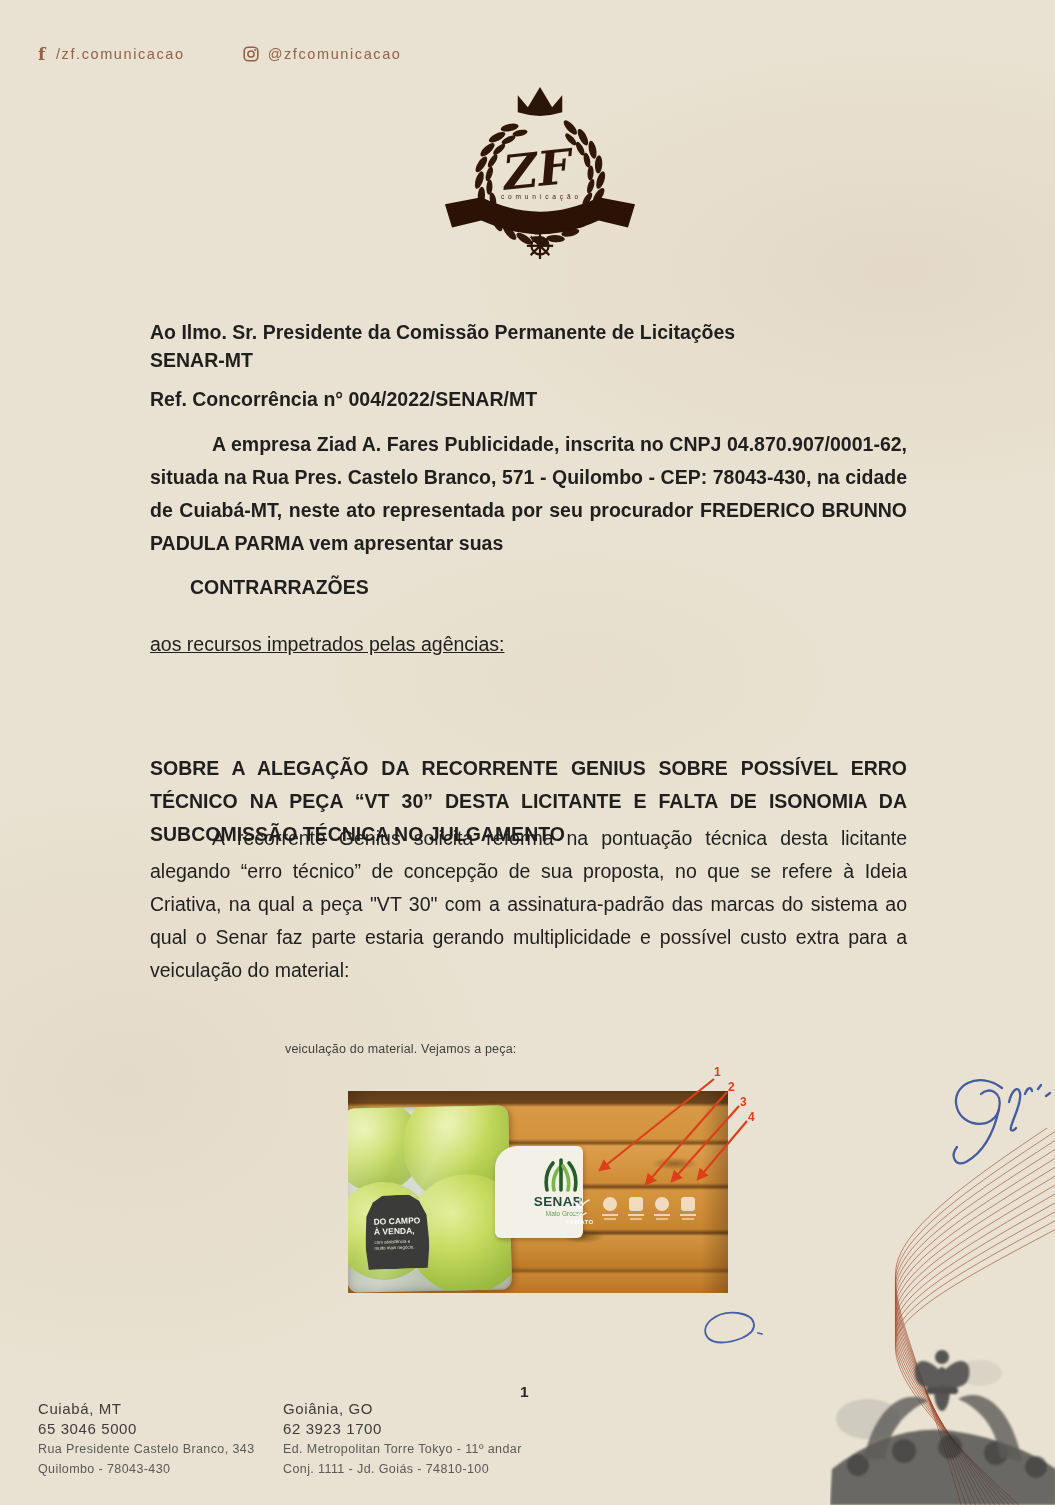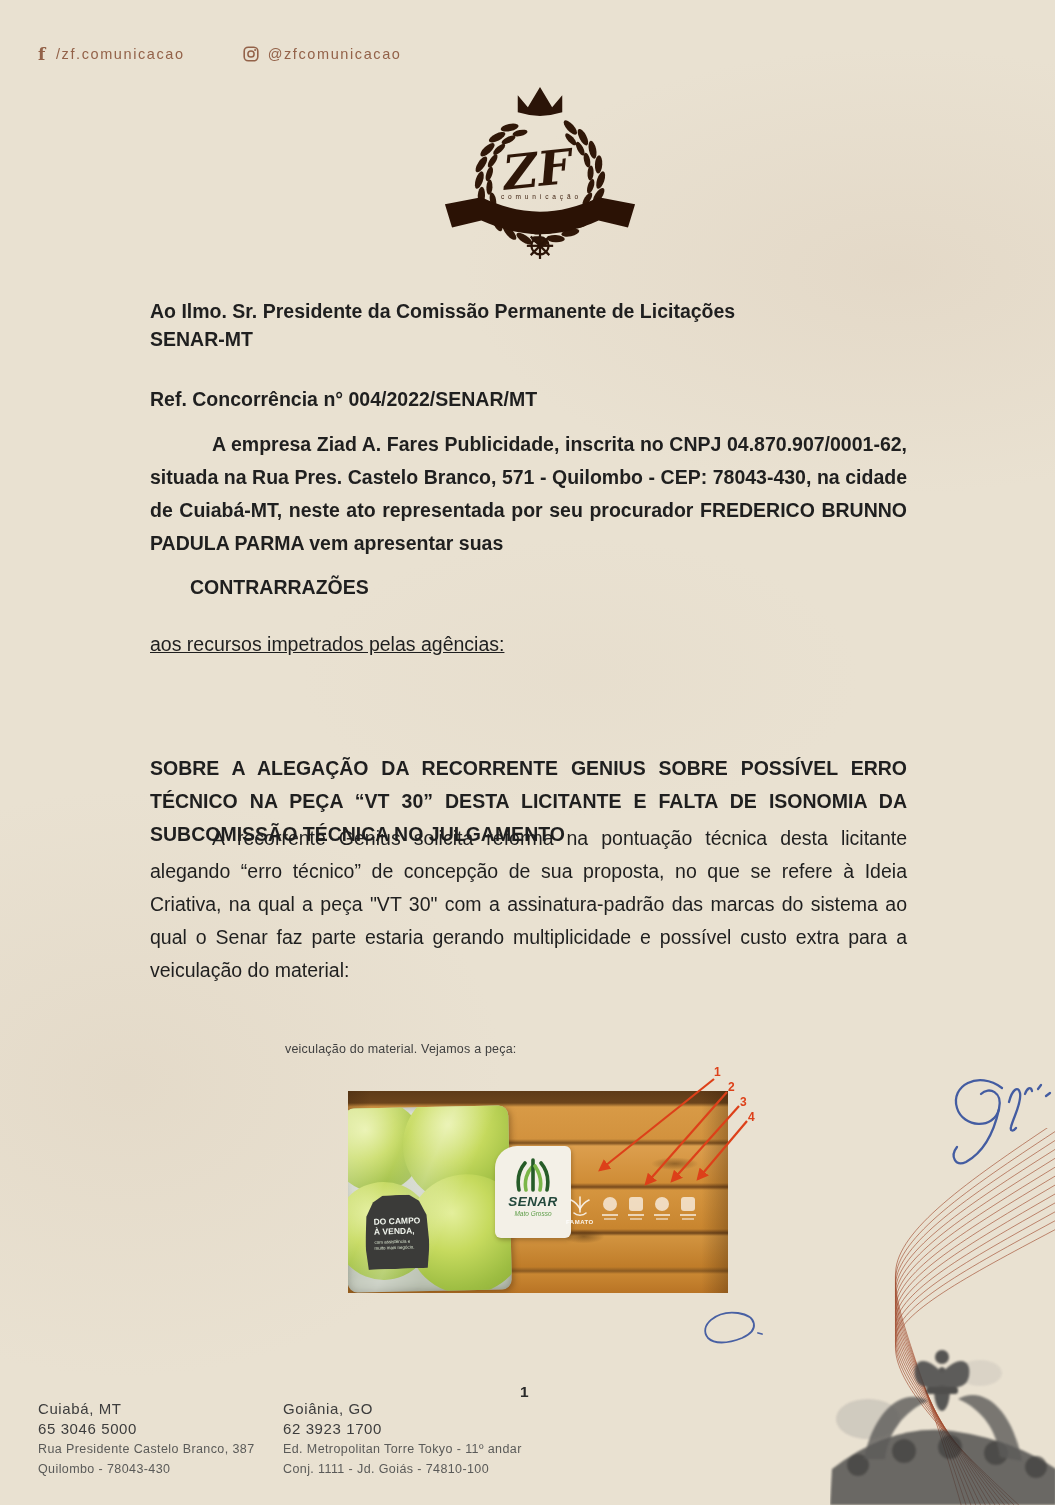--- a/index.html
+++ b/index.html
@@ -16,21 +16,21 @@
   .social{position:absolute;top:44px;left:38px;display:flex;gap:58px;align-items:center;color:#936249;}
   .social .item{display:flex;gap:9px;align-items:center;font-size:14.5px;letter-spacing:1.6px;}
   .fb-glyph{font-family:"DejaVu Serif",serif;font-weight:bold;font-size:17px;}
   
   .logo-wrap{position:absolute;left:425px;top:82px;width:230px;height:180px;}
   .logo-wrap svg{display:block;}
   
   .txt{position:absolute;left:150px;width:757px;font-size:19.5px;color:#1f1f1f;}
   .just{text-align:justify;line-height:33px;}
   .indent{text-indent:62px;}
-  .recipient{top:297px;line-height:28px;font-weight:bold;}
+  .recipient{top:318px;line-height:28px;font-weight:bold;}
   .refline{top:388px;font-weight:bold;}
   .p1{top:428px;font-weight:bold;}
   .sect{top:576px;font-weight:bold;margin-left:40px;}
   .appeals{top:633px;text-decoration:underline;}
   .agencies{top:661px;line-height:28px;}
   .heading{top:752px;font-weight:bold;}
   .p2{top:822px;}
   .caption{position:absolute;left:285px;top:1042px;font-size:12.5px;color:#3f3f3f;letter-spacing:.2px;}
   
   .exhibit{
@@ -51,23 +51,23 @@
     box-shadow:inset 0 0 10px rgba(40,40,30,.35), 2px 2px 6px rgba(60,35,10,.4);}
   .apple{position:absolute;border-radius:50%;
     background:radial-gradient(circle at 38% 32%, #e4ef9c 0%, #c6da5e 35%, #9dbd42 70%, #85a534 100%);}
   .sheen{position:absolute;inset:0;background:linear-gradient(115deg, rgba(255,255,255,.42) 0%, rgba(255,255,255,.06) 30%, rgba(255,255,255,.28) 45%, transparent 62%);}
   .tag{position:absolute;left:17px;top:104px;width:64px;height:74px;background:#3b3b39;color:#f2f6ee;
     clip-path:polygon(30% 0,70% 0,86% 9%,97% 28%,100% 68%,96% 100%,4% 100%,0 68%,3% 28%,14% 9%);
     transform:rotate(-2deg);text-align:left;padding:0;}
   .tag .big{font-weight:bold;font-size:8.5px;line-height:9.5px;margin-left:9px;}
   .tag .t1{margin-top:22px;}
   .tag .small{font-size:4.5px;line-height:5.5px;margin-left:9px;color:#d9e4cf;}
-  .badge{position:absolute;left:147px;top:55px;width:76px;height:92px;background:#f3f0e7;
+  .badge{position:absolute;left:147px;top:55px;width:88px;height:92px;background:#f3f0e7;
     border-radius:22px 6px 6px 6px;box-shadow:1px 2px 4px rgba(70,40,10,.35);
-    display:flex;flex-direction:column;align-items:center;font-style:italic;}
+    display:flex;flex-direction:column;align-items:flex-end;}
   .senar-word{font-weight:bold;font-size:13.5px;letter-spacing:.4px;color:#24493d;margin-top:2px;}
   .senar-sub{font-size:6.5px;color:#5f9e4a;margin-top:1px;}
   .plogos{position:absolute;left:218px;top:98px;width:148px;height:40px;display:flex;align-items:center;gap:7px;}
   .famato{display:flex;flex-direction:column;align-items:center;opacity:.92;}
   .famato .lbl{color:#fff;font-weight:bold;font-size:6px;letter-spacing:.5px;margin-top:1px;}
   .mini{width:19px;height:26px;position:relative;opacity:.8;}
   .mini .blob{position:absolute;left:2px;top:1px;width:14px;height:14px;border-radius:50%;background:rgba(255,255,255,.85);}
   .mini .blob.sq{border-radius:3px;}
   .mini .bar{position:absolute;left:1px;top:18px;width:16px;height:2px;background:rgba(255,255,255,.8);}
   .mini .bar2{position:absolute;left:3px;top:22px;width:12px;height:1.5px;background:rgba(255,255,255,.6);}
@@ -309,21 +309,21 @@
     </g>
     <g stroke="#2d4a9b" stroke-width="1.8" fill="none" stroke-linecap="round" opacity=".85">
       <path d="M 708 1338 C 698 1326 716 1310 738 1313 C 757 1316 760 1330 742 1338 C 727 1344 714 1344 708 1338"></path>
       <path d="M 758 1333 L 762 1334"></path>
     </g>
   </svg>
 
   <div class="footer-col fl">
     <div class="city">Cuiabá, MT</div>
     <div class="phone">65 3046 5000</div>
-    <div>Rua Presidente Castelo Branco, 387</div>
+    <div>Rua Presidente Castelo Branco, 343</div>
     <div>Quilombo - 78043-430</div>
   </div>
   <div class="footer-col fr">
     <div class="city">Goiânia, GO</div>
     <div class="phone">62 3923 1700</div>
     <div>Ed. Metropolitan Torre Tokyo - 11º andar</div>
     <div>Conj. 1111 - Jd. Goiás - 74810-100</div>
   </div>
   <div class="pagenum">1</div>
 

